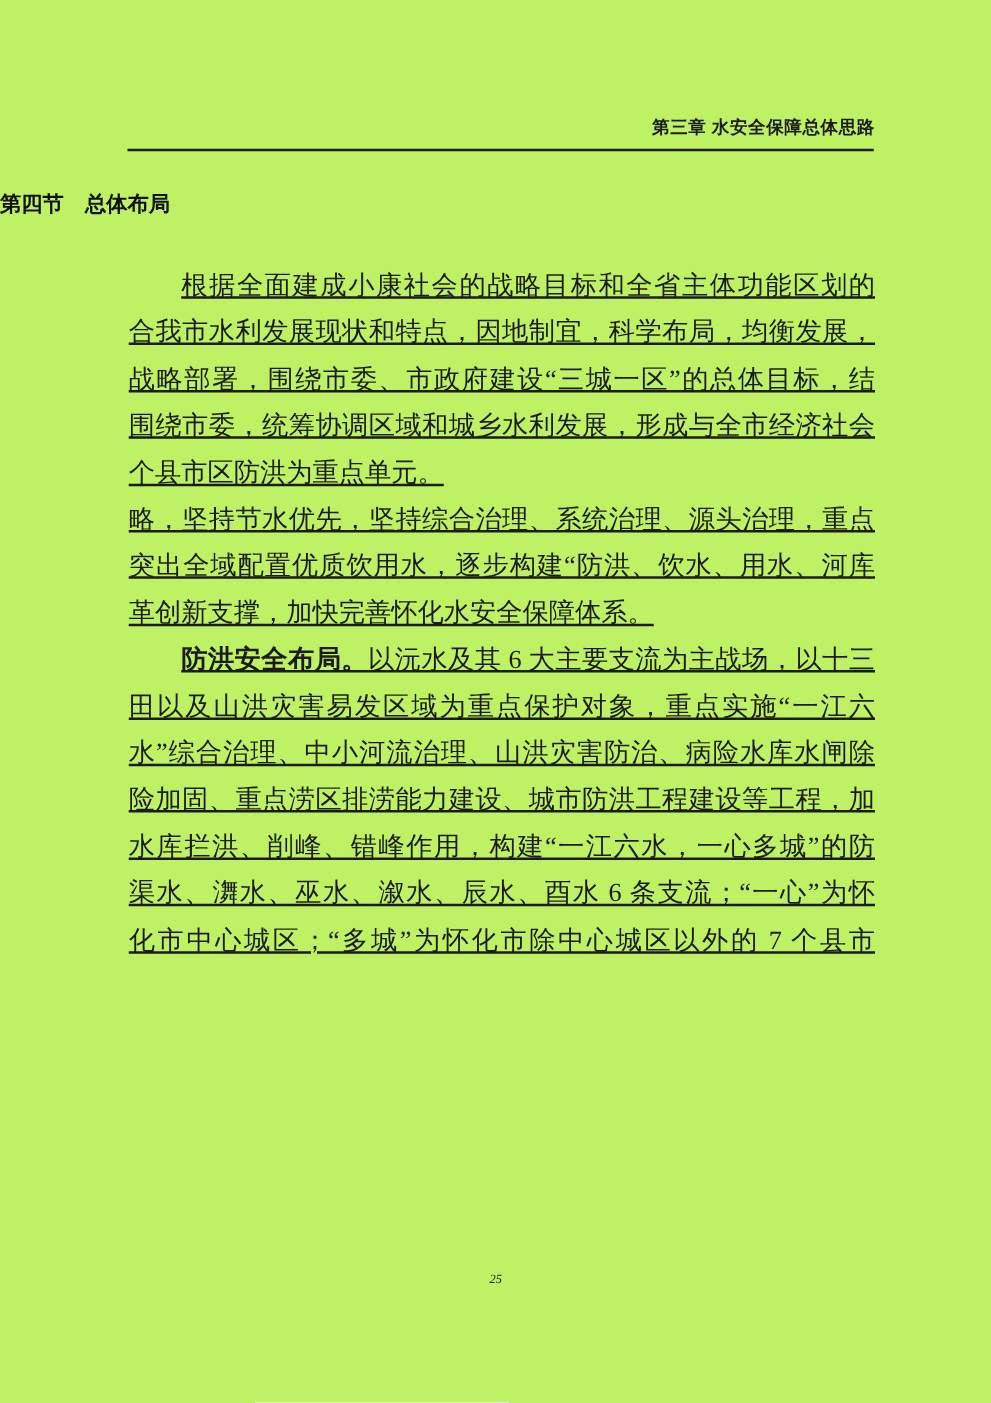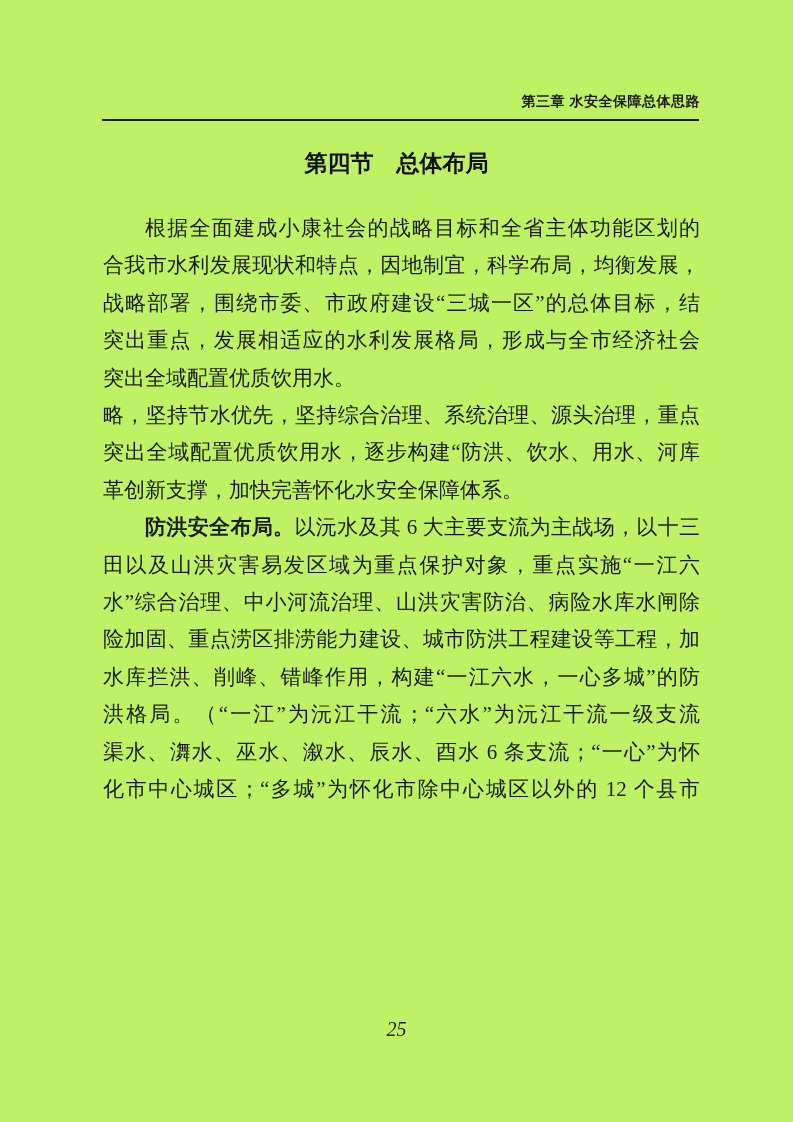--- a/index.html
+++ b/index.html
@@ -30,36 +30,36 @@
     left: 102px;
     width: 597px;
     height: 0;
     border-top: 2.5px solid #1c1c1c;
   }
   .section-title {
     position: absolute;
     top: 149px;
     left: 0;
     width: 100%;
-    text-align: center;
     font-family: "Liberation Serif", "DejaVu Serif", serif;
     font-weight: bold;
-    font-size: 23px;
+    font-size: 17px;
     line-height: 30px;
     color: #111111;
   }
   .body-text {
     position: absolute;
     top: 210px;
     left: 103px;
     width: 597px;
     font-family: "Liberation Serif", "DejaVu Serif", serif;
     font-size: 21px;
     line-height: 37.4px;
     color: #1b1b1b;
+    text-decoration: underline;
   }
   .paragraph { margin: 0; }
   .line {
     text-align: justify;
     text-align-last: justify;
     -moz-text-align-last: justify;
     white-space: normal;
   }
   .line.para-end {
     text-align-last: left;
@@ -67,56 +67,55 @@
   }
   .line.indent { text-indent: 2em; }
   .line b { font-weight: bold; }
   .page-footer {
     position: absolute;
     top: 1018px;
     left: 0;
     width: 100%;
     text-align: center;
     font-family: "Liberation Serif", "DejaVu Serif", serif;
-    font-size: 20px;
+    font-size: 10px;
     color: #1b1b1b;
     font-style: italic;
   }
 </style>
 </head>
 <body>
 
 <div class="page">
 
   <div class="running-header">第三章 水安全保障总体思路</div>
 
   <div class="header-rule"></div>
 
   <div class="section-title">第四节　总体布局</div>
 
   <div class="body-text">
       <div class="paragraph">
         <div class="line indent">根据全面建成小康社会的战略目标和全省主体功能区划的</div>
         <div class="line">合我市水利发展现状和特点，因地制宜，科学布局，均衡发展，</div>
         <div class="line">战略部署，围绕市委、市政府建设“三城一区”的总体目标，结</div>
-        <div class="line">突出重点，发展相适应的水利发展格局，形成与全市经济社会</div>
-        <div class="line para-end">突出全域配置优质饮用水。</div>
+        <div class="line">围绕市委，统筹协调区域和城乡水利发展，形成与全市经济社会</div>
+        <div class="line para-end">个县市区防洪为重点单元。</div>
       </div>
       <div class="paragraph">
         <div class="line">略，坚持节水优先，坚持综合治理、系统治理、源头治理，重点</div>
         <div class="line">突出全域配置优质饮用水，逐步构建“防洪、饮水、用水、河库</div>
         <div class="line para-end">革创新支撑，加快完善怀化水安全保障体系。</div>
       </div>
       <div class="paragraph">
         <div class="line indent"><b>防洪安全布局。</b>以沅水及其 6 大主要支流为主战场，以十三</div>
         <div class="line">田以及山洪灾害易发区域为重点保护对象，重点实施“一江六</div>
         <div class="line">水”综合治理、中小河流治理、山洪灾害防治、病险水库水闸除</div>
         <div class="line">险加固、重点涝区排涝能力建设、城市防洪工程建设等工程，加</div>
         <div class="line">水库拦洪、削峰、错峰作用，构建“一江六水，一心多城”的防</div>
-        <div class="line">洪格局。（“一江”为沅江干流；“六水”为沅江干流一级支流</div>
         <div class="line">渠水、㵲水、巫水、溆水、辰水、酉水 6 条支流；“一心”为怀</div>
-        <div class="line">化市中心城区；“多城”为怀化市除中心城区以外的 12 个县市</div>
+        <div class="line">化市中心城区；“多城”为怀化市除中心城区以外的 7 个县市</div>
       </div>
     </div>
 
   <div class="page-footer">25</div>
 
 </div>
 
 </body></html>

